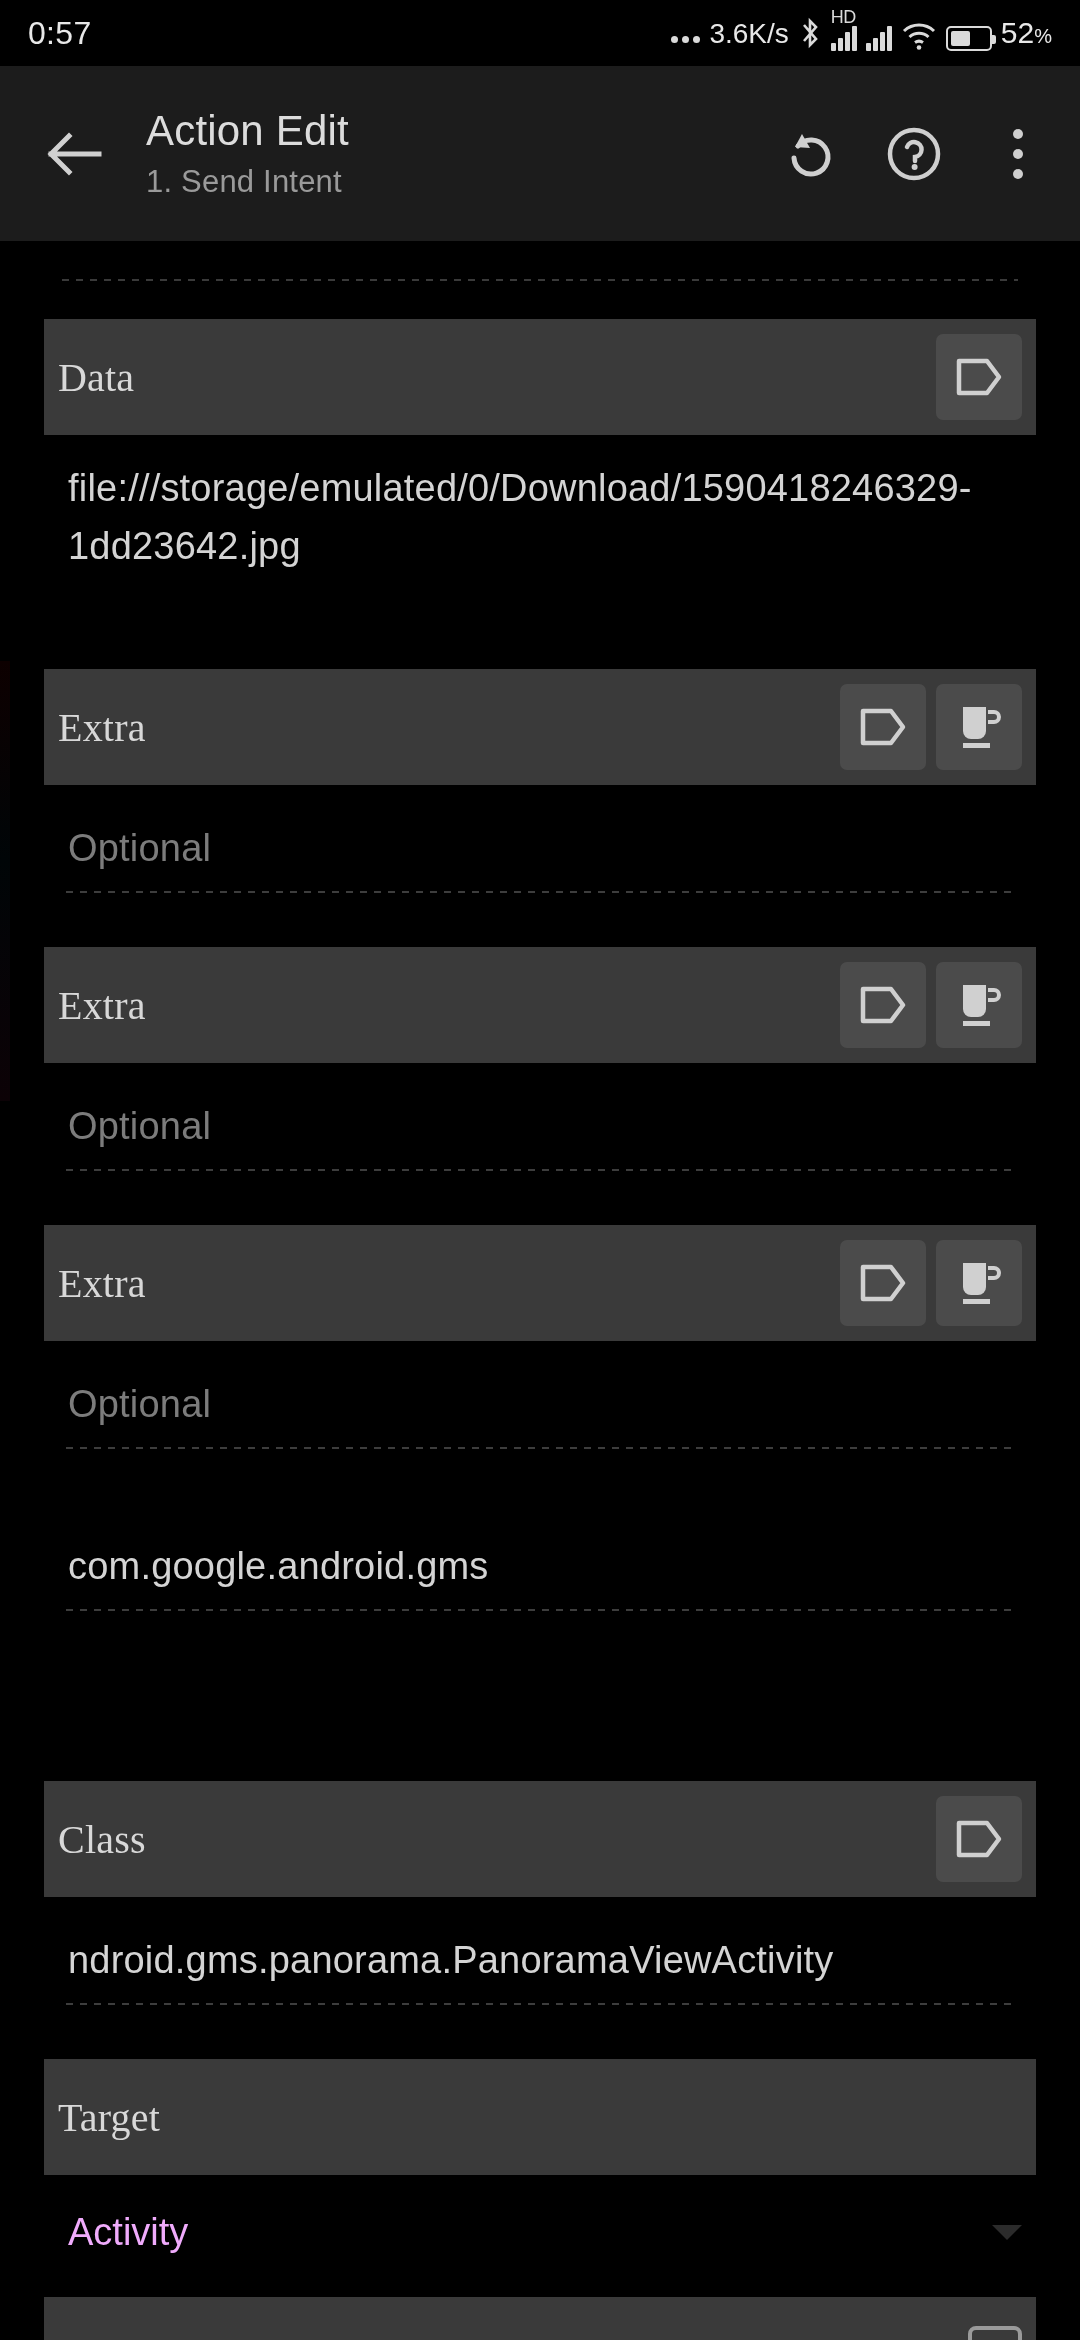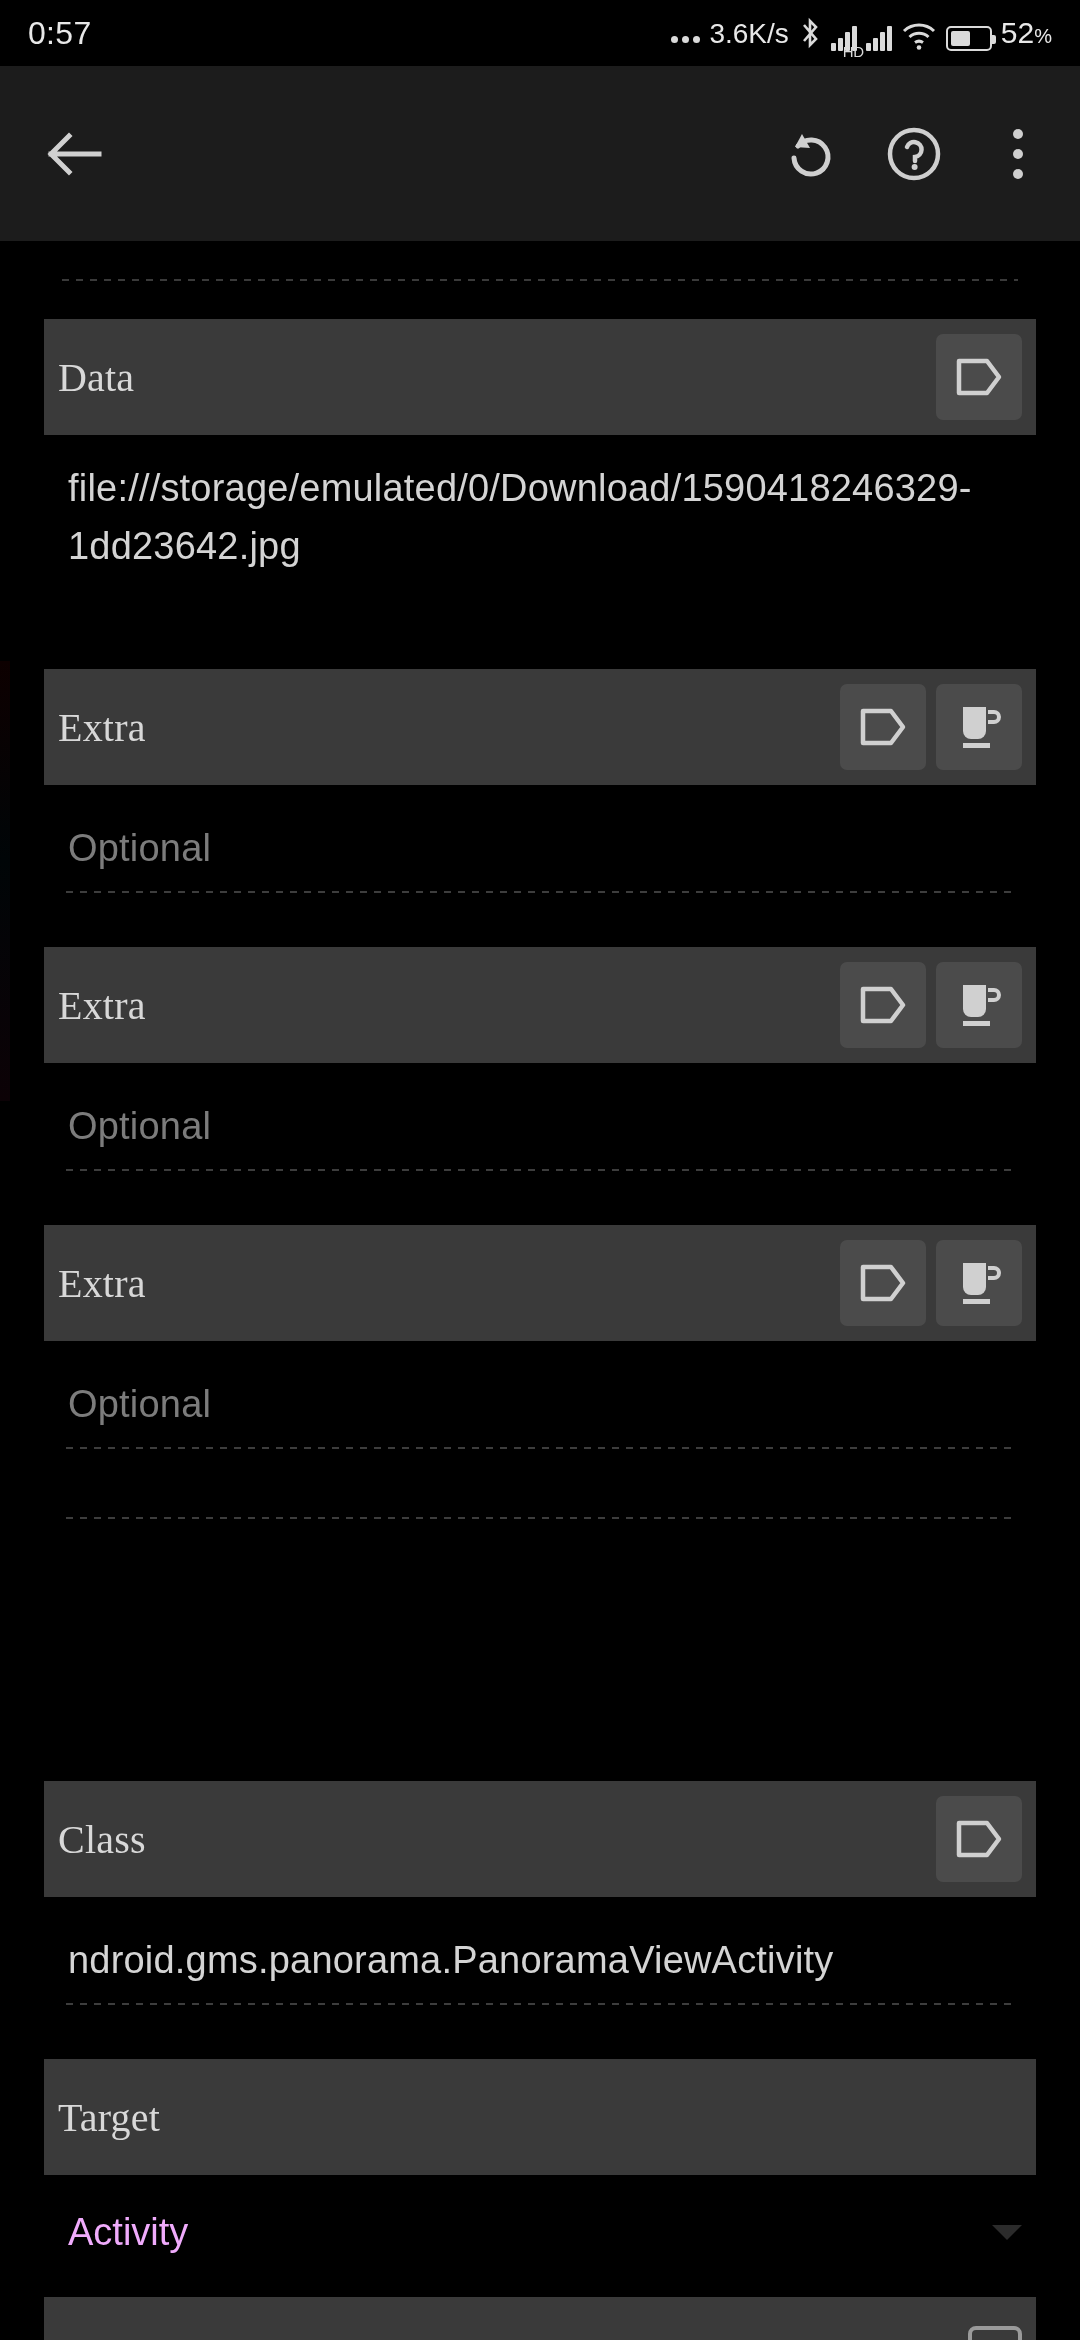--- a/index.html
+++ b/index.html
@@ -23,21 +23,21 @@
   .sb-right { margin-left: auto; display: flex; align-items: flex-end; gap: 9px; }
   .sb-dots { display: flex; align-items: flex-end; gap: 4px; padding-bottom: 8px; }
   .sb-dots i { width: 7px; height: 7px; border-radius: 50%; background: #dadada; display:block; }
   .sb-speed { color: #e8e8e8; font-size: 28px; line-height: 1; padding-bottom: 3px; }
   .sb-ico { color: #dadada; display: flex; align-items: flex-end; }
   .sig { display: flex; align-items: flex-end; gap: 2px; height: 28px; }
   .sig b { display: block; width: 5px; background: #dadada; border-radius: 1px; }
   .sig b:nth-child(1){height:8px}.sig b:nth-child(2){height:13px}
   .sig b:nth-child(3){height:19px}.sig b:nth-child(4){height:25px}
   .hdwrap { position: relative; display: flex; align-items: flex-end; }
-  .hdlbl { position: absolute; top: -16px; left: 12px; font-size: 15px; color: #dadada; letter-spacing: -.5px; margin-top: 36px; }
+  .hdlbl { position: absolute; top: -16px; left: 0; font-size: 18px; color: #dadada; letter-spacing: -.5px; }
   .batt {
     width: 46px; height: 25px; border: 2.5px solid #dadada; border-radius: 5px;
     position: relative; display: flex; align-items: center; padding: 3px;
   }
   .batt::after { content:""; position:absolute; right:-6px; top:7px; width:4px; height:9px; background:#dadada; border-radius:0 2px 2px 0; }
   .batt i { display:block; height:100%; width: 52%; background:#dadada; border-radius:2px; }
   .sb-pct { color:#e8e8e8; font-size:30px; padding-bottom:1px; }
   .sb-pct small { font-size: 20px; }
 
   
@@ -155,20 +155,24 @@
     </div>
   </div>
 
   <div class="appbar">
     <div class="back-btn">
       <svg width="60" height="52" viewBox="0 0 60 52">
         <path d="M56 26 H8 M26 8 L8 26 L26 44" fill="none" stroke="#d0d0d0" stroke-width="5" stroke-linecap="square"></path>
       </svg>
     </div>
 
+    <div class="titles">
+      <div class="title">Action Edit</div>
+      <div class="subtitle">1. Send Intent</div>
+    </div>
 
     <div class="actions">
       <div class="abtn">
         <svg width="56" height="56" viewBox="0 0 56 56">
           <path d="M16 20 A17 17 0 1 1 12 32" fill="none" stroke="#cfcfcf" stroke-width="5" stroke-linecap="round"></path>
           <path d="M20 8 L13 21 L28 22 Z" fill="#cfcfcf"></path>
         </svg>
       </div>
       <div class="abtn">
         <svg width="58" height="58" viewBox="0 0 58 58">
@@ -277,20 +281,23 @@
           </span>
         </span>
       </div>
       <div class="value ph" style="padding-top:34px;">
         <span>Optional</span>
       </div>
       <div class="dotline" style="margin-top:14px;"></div>
     </div>
 
     <div class="section" style="top:1262px;">
+      <div class="value" style="padding-top:34px;">
+        <span>com.google.android.gms</span>
+      </div>
       <div class="dotline" style="margin-top:14px;"></div>
     </div>
 
     <div class="section" style="top:1540px;">
       <div class="hdr">
         <span class="lbl">Class</span>
         <span class="btns">
           <span class="iconbtn">
             <svg width="50" height="44" viewBox="0 0 50 44">
               <path d="M5 6 H33 L45 22 L33 38 H5 Z" fill="none" stroke="#d0d0d0" stroke-width="4.5" stroke-linejoin="round"></path>

